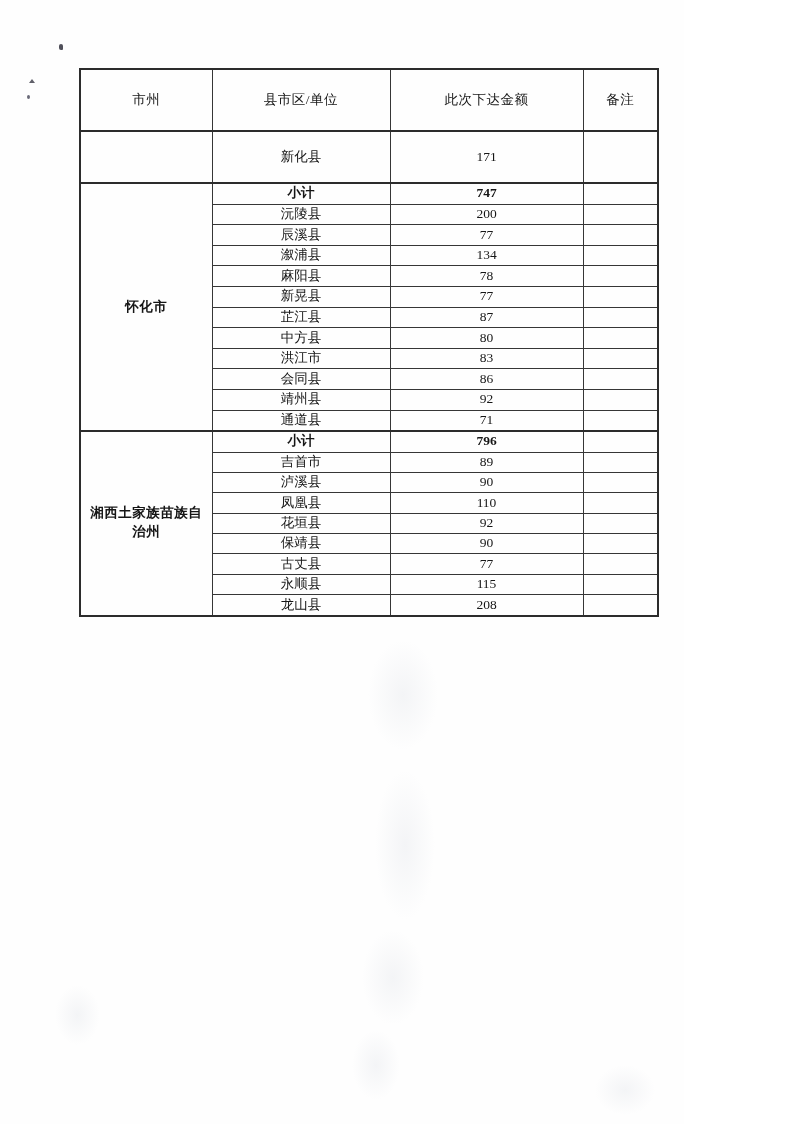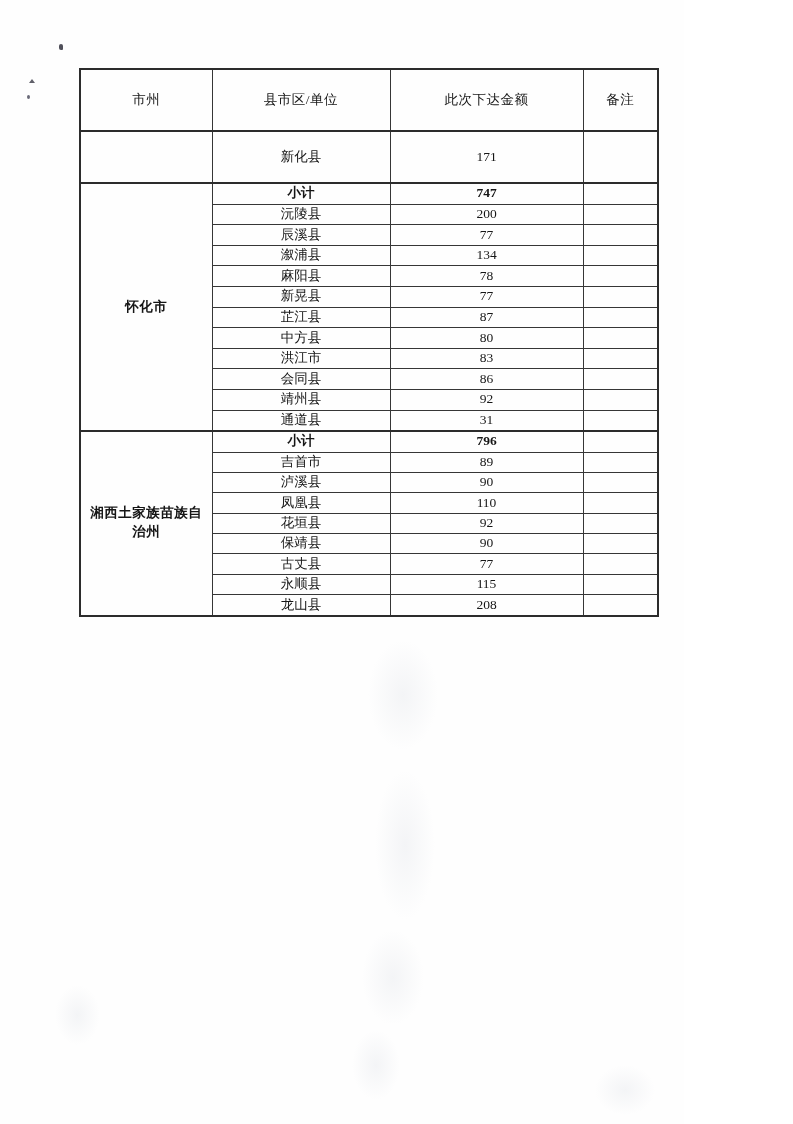--- a/index.html
+++ b/index.html
@@ -161,21 +161,21 @@
           <td>86</td>
           <td></td>
         </tr>
         <tr class="g1">
           <td>靖州县</td>
           <td>92</td>
           <td></td>
         </tr>
         <tr class="g1">
           <td>通道县</td>
-          <td>31</td>
+          <td>71</td>
           <td></td>
         </tr>
         <tr class="g2 group-start subtotal">
           <td class="city-cell" rowspan="9">湘西土家族苗族自治州</td>
           <td>小计</td>
           <td>796</td>
           <td></td>
         </tr>
         <tr class="g2">
           <td>吉首市</td>

